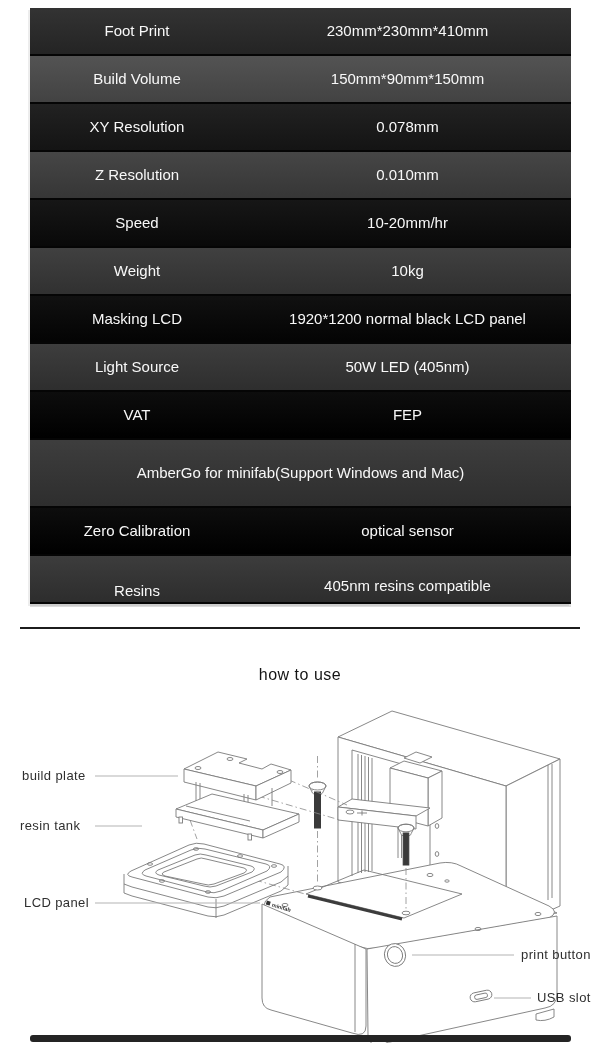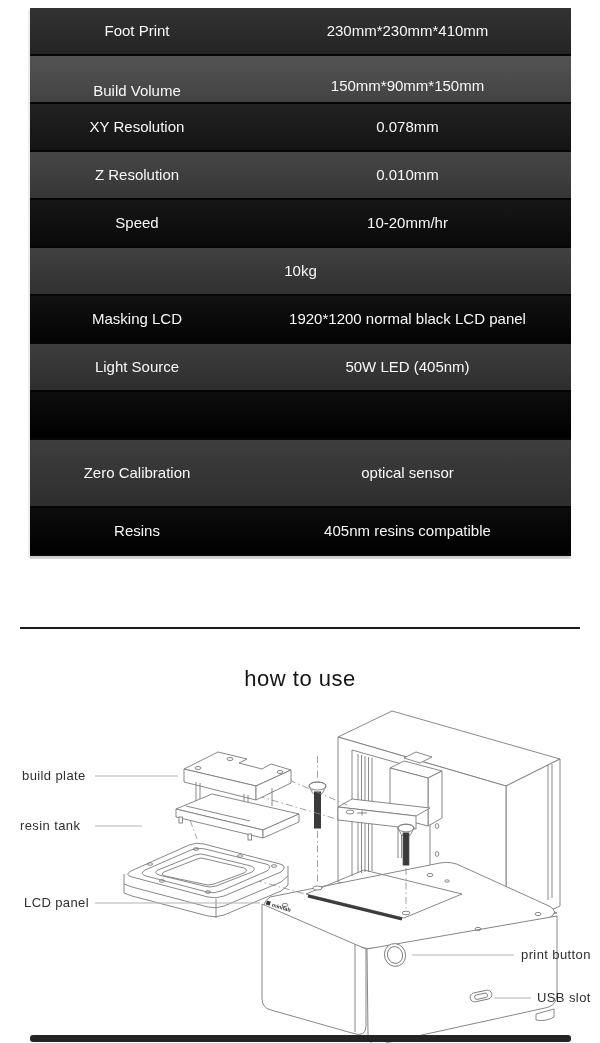--- a/index.html
+++ b/index.html
@@ -4,39 +4,39 @@
 <style>
   html,body{margin:0;padding:0;background:#fff;}
   body{width:600px;height:1043px;position:relative;overflow:hidden;
        font-family:"Liberation Sans",sans-serif;}
   
   .spec-table{position:absolute;left:30px;top:8px;width:541px;
       box-shadow:0 3px 0 rgba(0,0,0,.14), -2px 2px 0 rgba(0,0,0,.07);}
   .row{display:flex;min-height:46px;border-bottom:2px solid #050505;
       background-image:linear-gradient(rgba(255,255,255,.05),rgba(0,0,0,.10));}
   .row:nth-child(1){background-color:#282828;}
-  .row:nth-child(2){background-color:#4a4a4a;align-items:flex-end;}
+  .row:nth-child(2){background-color:#4a4a4a;}
   .row:nth-child(3){background-color:#161616;}
   .row:nth-child(4){background-color:#3c3c3c;}
   .row:nth-child(5){background-color:#0a0a0a;}
   .row:nth-child(6){background-color:#363636;}
   .row:nth-child(7){background-color:#040404;}
   .row:nth-child(8){background-color:#333333;}
   .row:nth-child(9){background-color:#000000;}
   .row:nth-child(10){background-color:#333333;min-height:66px;}
   .row:nth-child(11){background-color:#000000;}
   .row:nth-child(12){background-color:#323232;align-items:flex-end;}
   .cell{display:flex;align-items:center;justify-content:center;text-align:center;
       color:#f8f8f8;font-size:15px;line-height:1.45;}
   .cell.lab{width:214px;flex:none;padding:0 6px;box-sizing:border-box;}
   .cell.val{flex:1;padding:5px 13px;box-sizing:border-box;}
   
   .divider{position:absolute;left:20px;top:627px;width:560px;height:2px;background:#1c1c1c;}
   .howto-title{position:absolute;left:0;top:666px;width:600px;text-align:center;
-      font-size:22px;color:#141414;letter-spacing:.5px;}
+      font-size:16px;color:#141414;letter-spacing:.5px;}
   
   .diagram{position:absolute;left:0;top:708px;width:600px;height:335px;}
   .dline{stroke:#7a7a7a;stroke-width:.9;fill:none;}
   .dfill{stroke:#7a7a7a;stroke-width:.9;fill:#ffffff;}
   .dash{stroke:#8a8a8a;stroke-width:.8;fill:none;stroke-dasharray:7 3 1.5 3;}
   .leader{stroke:#b3b3b3;stroke-width:1;}
   .plabel{font-family:"Liberation Sans",sans-serif;font-size:13px;fill:#2f2f2f;letter-spacing:.4px;}
   .dark{fill:#3a3a3a;stroke:#3a3a3a;}
   .logo-text{font-family:"Liberation Sans",sans-serif;font-size:5.5px;fill:#333;font-weight:bold;}
   
@@ -61,31 +61,37 @@
     </div>
     <div class="row">
       <div class="cell lab">Z Resolution</div>
       <div class="cell val">0.010mm</div>
     </div>
     <div class="row">
       <div class="cell lab">Speed</div>
       <div class="cell val">10-20mm/hr</div>
     </div>
     <div class="row">
+      <div class="cell lab">Weight</div>
       <div class="cell val">10kg</div>
     </div>
     <div class="row">
       <div class="cell lab">Masking LCD</div>
       <div class="cell val">1920*1200 normal black LCD panel</div>
     </div>
     <div class="row">
       <div class="cell lab">Light Source</div>
       <div class="cell val">50W LED (405nm)</div>
     </div>
     <div class="row">
+      <div class="cell lab">VAT</div>
+      <div class="cell val">FEP</div>
+    </div>
+    <div class="row">
+      <div class="cell val">AmberGo for minifab(Support Windows and Mac)</div>
     </div>
     <div class="row">
       <div class="cell lab">Zero Calibration</div>
       <div class="cell val">optical sensor</div>
     </div>
     <div class="row">
       <div class="cell lab">Resins</div>
       <div class="cell val">405nm resins compatible</div>
     </div>
   </div>

